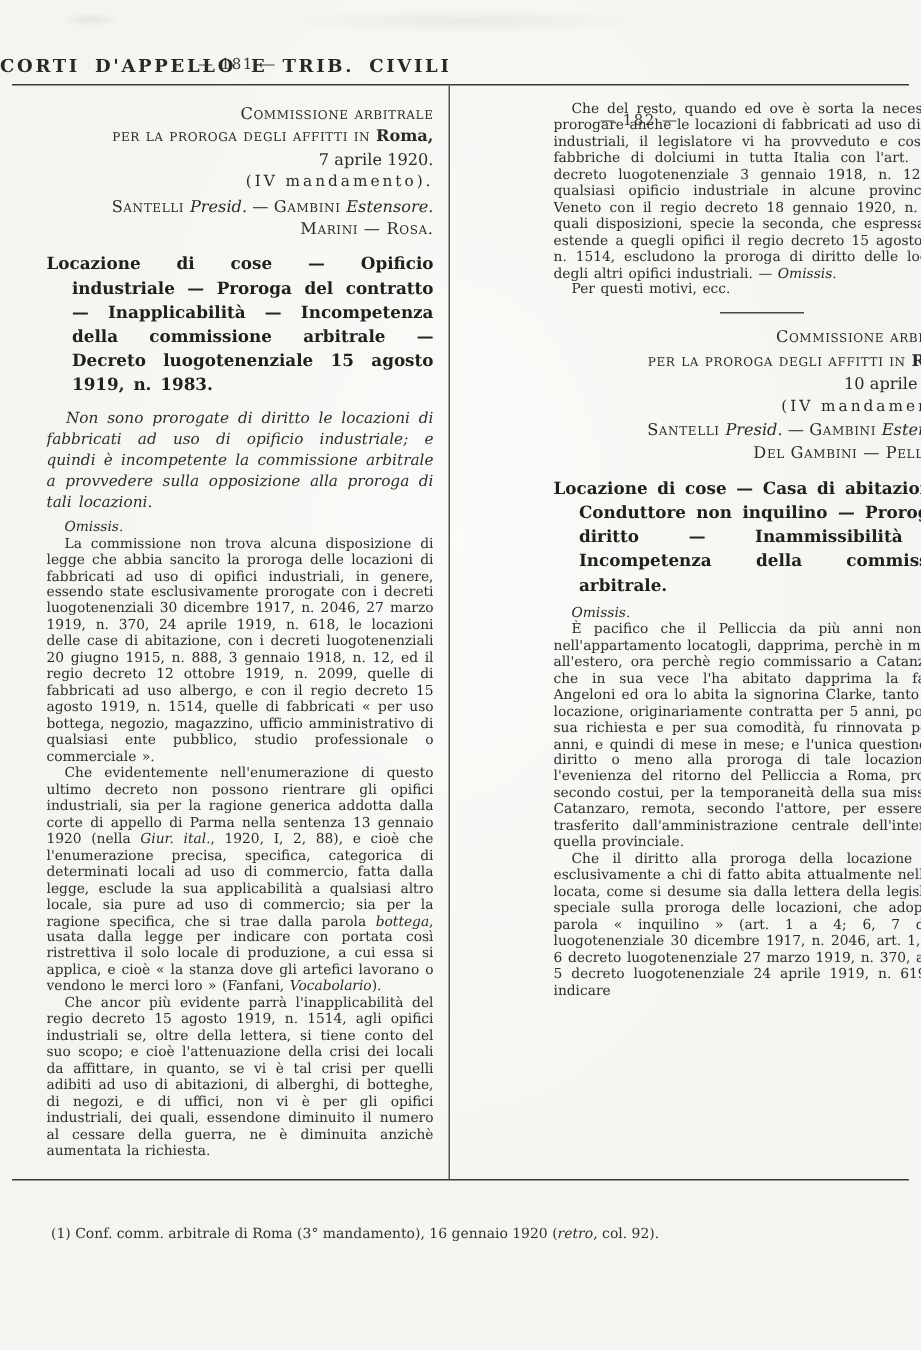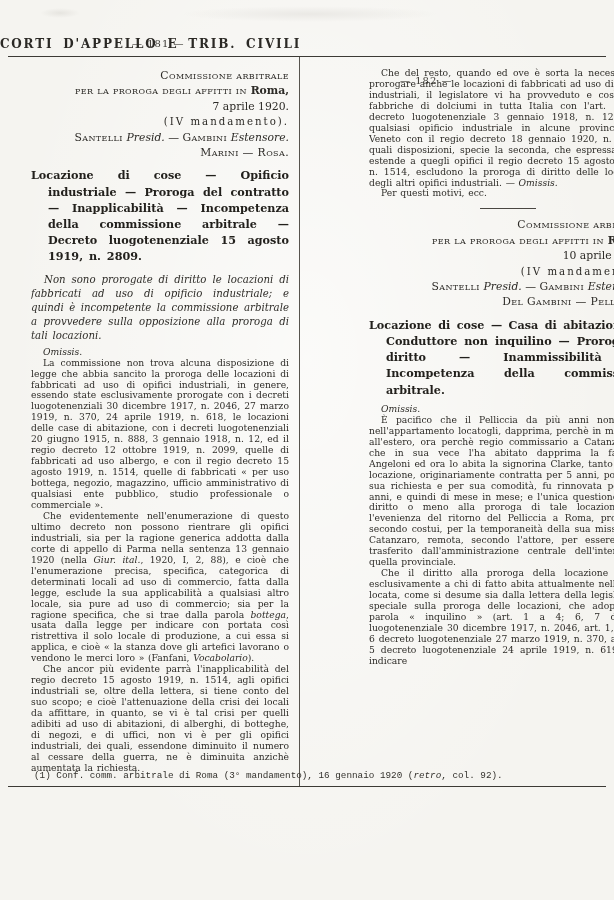--- a/index.html
+++ b/index.html
@@ -44,22 +44,22 @@
   }
   .col-divider {
     position: absolute; left: 299px; top: 57px; height: 729px;
     border-left: 1px solid #57544e;
   }
   .footnote-rule {
     position: absolute; left: 8px; right: 8px; top: 786px;
     border-top: 1.3px solid #3c3a35;
   }
   .footnote {
-    position: absolute; left: 34px; right: 20px; top: 770px;
-    font-size: 9.3px; line-height: 12px; color: #33312c; font-family: Liberation Mono, monospace;
+    position: absolute; left: 34px; right: 20px; top: 817px;
+    font-size: 9.3px; line-height: 12px; color: #33312c;
   }
 
   
   .col { position: absolute; top: 68px; height: 717px; overflow: hidden; }
   .col-left  { left: 31px;  width: 258px; }
   .col-right { left: 325px; width: 277px; margin-left: 44px; }
 
   .court-heading { text-align: right; font-size: 10.8px; line-height: 15.4px; margin-bottom: 6px; color: #2c2a26; }
   .ch-mand { letter-spacing: 2px; font-size: 10.2px; }
 
@@ -106,21 +106,21 @@
 
   <section class="col col-left">
     <div class="court-heading">
       <div><span class="sc">Commissione arbitrale</span></div>
       <div><span class="sc">per la proroga degli affitti in </span><span class="bd">Roma,</span></div>
       <div>7 aprile 1920.</div>
       <div class="ch-mand">(IV mandamento).</div>
       <div><span class="sc">Santelli </span><span class="it">Presid.</span><span> — </span><span class="sc">Gambini </span><span class="it">Estensore.</span></div>
       <div><span class="sc">Marini — Rosa.</span></div>
     </div>
-    <p class="headnote">Locazione di cose — Opificio industriale — Proroga del contratto — Inapplicabilità — Incompetenza della commissione arbitrale — Decreto luogotenenziale 15 agosto 1919, n. 2809.</p>
+    <p class="headnote">Locazione di cose — Opificio industriale — Proroga del contratto — Inapplicabilità — Incompetenza della commissione arbitrale — Decreto luogotenenziale 15 agosto 1919, n. 1983.</p>
     <p class="summary">Non sono prorogate di diritto le locazioni di fabbricati ad uso di opificio industriale; e quindi è incompetente la commissione arbitrale a provvedere sulla opposizione alla proroga di tali locazioni.</p>
     <p class="par omissis-par">Omissis.</p>
     <p class="par"><span>La commissione non trova alcuna disposizione di legge che abbia sancito la proroga delle locazioni di fabbricati ad uso di opifici industriali, in genere, essendo state esclusivamente prorogate con i decreti luogotenenziali 30 dicembre 1917, n. 2046, 27 marzo 1919, n. 370, 24 aprile 1919, n. 618, le locazioni delle case di abitazione, con i decreti luogotenenziali 20 giugno 1915, n. 888, 3 gennaio 1918, n. 12, ed il regio decreto 12 ottobre 1919, n. 2099, quelle di fabbricati ad uso albergo, e con il regio decreto 15 agosto 1919, n. 1514, quelle di fabbricati « per uso bottega, negozio, magazzino, ufficio amministrativo di qualsiasi ente pubblico, studio professionale o commerciale ».</span></p>
     <p class="par"><span>Che evidentemente nell'enumerazione di questo ultimo decreto non possono rientrare gli opifici industriali, sia per la ragione generica addotta dalla corte di appello di Parma nella sentenza 13 gennaio 1920 (nella </span><span class="it">Giur. ital.</span><span>, 1920, I, 2, 88), e cioè che l'enumerazione precisa, specifica, categorica di determinati locali ad uso di commercio, fatta dalla legge, esclude la sua applicabilità a qualsiasi altro locale, sia pure ad uso di commercio; sia per la ragione specifica, che si trae dalla parola </span><span class="it">bottega</span><span>, usata dalla legge per indicare con portata così ristrettiva il solo locale di produzione, a cui essa si applica, e cioè « la stanza dove gli artefici lavorano o vendono le merci loro » (Fanfani, </span><span class="it">Vocabolario</span><span>).</span></p>
     <p class="par"><span>Che ancor più evidente parrà l'inapplicabilità del regio decreto 15 agosto 1919, n. 1514, agli opifici industriali se, oltre della lettera, si tiene conto del suo scopo; e cioè l'attenuazione della crisi dei locali da affittare, in quanto, se vi è tal crisi per quelli adibiti ad uso di abitazioni, di alberghi, di botteghe, di negozi, e di uffici, non vi è per gli opifici industriali, dei quali, essendone diminuito il numero al cessare della guerra, ne è diminuita anzichè aumentata la richiesta.</span></p>
   </section>
 
   <section class="col col-right">
     <p class="par"><span>Che del resto, quando ed ove è sorta la necessità di prorogare anche le locazioni di fabbricati ad uso di opifici industriali, il legislatore vi ha provveduto e così delle fabbriche di dolciumi in tutta Italia con l'art. 12 del decreto luogotenenziale 3 gennaio 1918, n. 12, e di qualsiasi opificio industriale in alcune provincie del Veneto con il regio decreto 18 gennaio 1920, n. 59, le quali disposizioni, specie la seconda, che espressamente estende a quegli opifici il regio decreto 15 agosto 1919, n. 1514, escludono la proroga di diritto delle locazioni degli altri opifici industriali. — </span><span class="it">Omissis.</span></p>
     <p class="par">Per questi motivi, ecc.</p>

